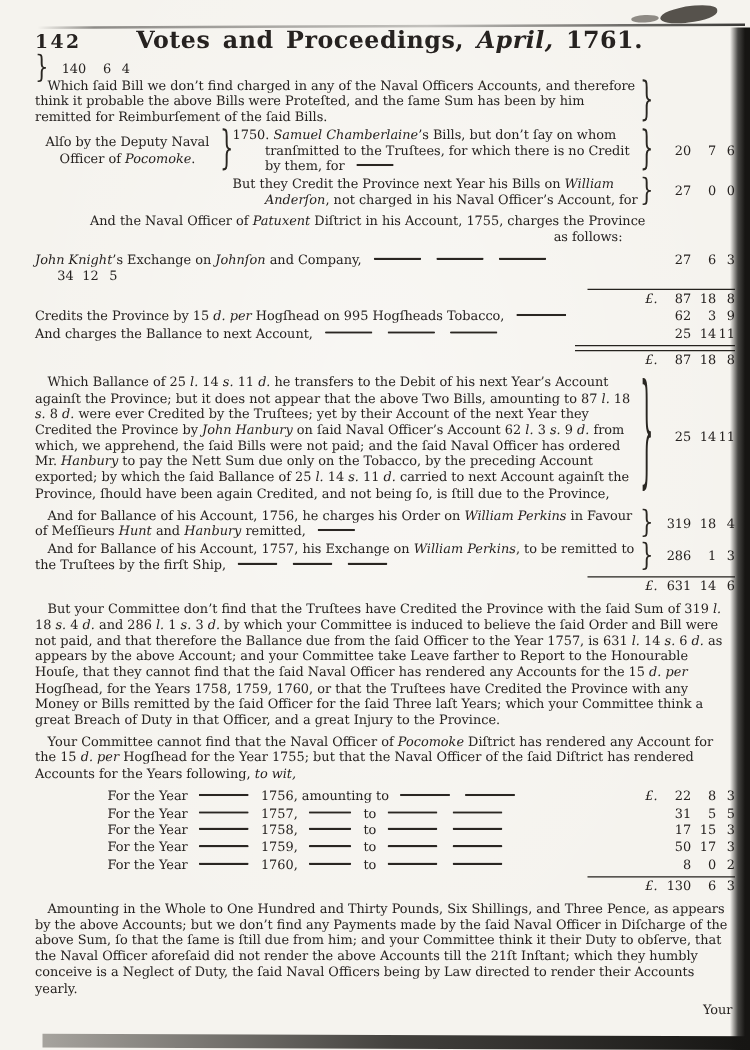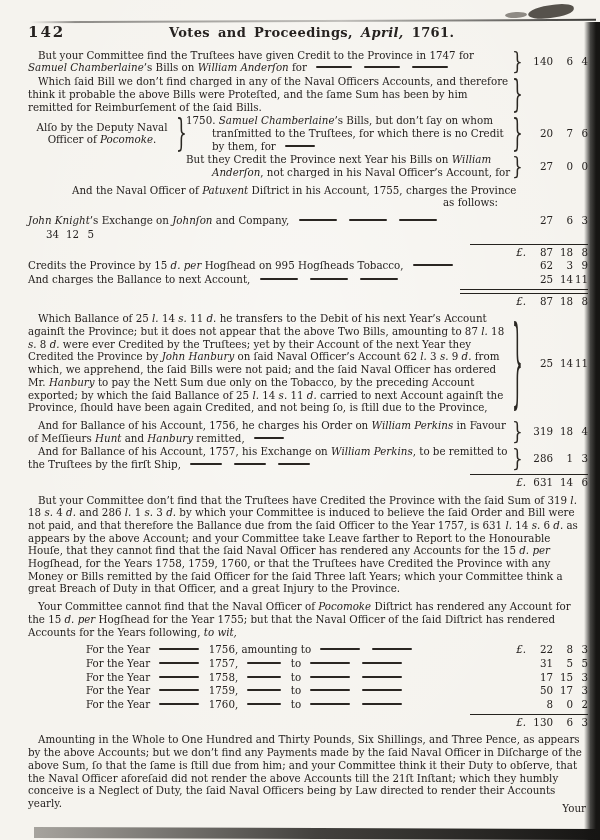--- a/index.html
+++ b/index.html
@@ -5,21 +5,21 @@
   html,body{margin:0;padding:0;background:#888;}
   .page{position:relative;width:600px;height:840px;overflow:hidden;margin:0 auto;
     background:
       radial-gradient(ellipse at 50% 40%, rgba(255,255,255,.35), rgba(0,0,0,0) 70%),
       var(--paper);
     font-family:"DejaVu Serif","Liberation Serif",serif;color:var(--ink);}
   .content{position:absolute;left:28px;right:12px;top:26px;}
   .f{font-size:10.3px;line-height:12.7px;}
   .masthead{display:flex;align-items:baseline;margin:0 0 9px 0;}
   .pagenum{font-size:15px;font-weight:700;letter-spacing:2px;flex:none;}
-  .title{flex:1;text-align:center;font-size:13px;font-weight:700;letter-spacing:.4px;word-spacing:3px;margin-right:30px;}
+  .title{flex:1;text-align:center;font-size:19px;font-weight:700;letter-spacing:.4px;word-spacing:3px;margin-right:30px;}
   .row{display:flex;align-items:center;margin:1px 0;}
   .txt{flex:1;}
   .it{font-style:italic;}
   .ind{text-indent:10px;}
   .hang{padding-left:26px;text-indent:-26px;}
   .para{margin:5px 0;}
   .mlabel{width:148px;flex:none;text-align:center;}
   .sp150{width:158px;flex:none;}
   .cline1{margin-left:44px;}
   .cline2{text-align:right;margin-right:90px;}
@@ -57,21 +57,20 @@
   <div class="scan-blob2"></div>
 
   <div class="content f">
 
     <div class="masthead">
       <span class="pagenum">142</span>
       <span class="title"><span>Votes and Proceedings, </span><span class="it">April,</span><span> 1761.</span></span>
     </div>
 
     <div class="row">
-      <div class="txt ind"><span>But your Committee find the Truſtees have given Credit to the Province in 1747 for </span><span class="it">Samuel Chamberlaine</span><span>’s Bills on </span><span class="it">William Anderſon</span><span> for </span><span class="dash" style="width: 36px;"></span><span class="dash" style="width: 36px;"></span><span class="dash" style="width: 36px;"></span></div>
       <span class="brace" style="transform: scaleY(1.44);">}</span>
       <div class="amt">
           <span class="a1">140</span>
           <span class="a2">6</span>
           <span class="a3">4</span>
         </div>
     </div>
 
     <div class="row">
       <div class="txt ind"><span>Which ſaid Bill we don’t find charged in any of the Naval Officers Accounts, and therefore think it probable the above Bills were Proteſted, and the ſame Sum has been by him remitted for Reimburſement of the ſaid Bills.</span></div>

